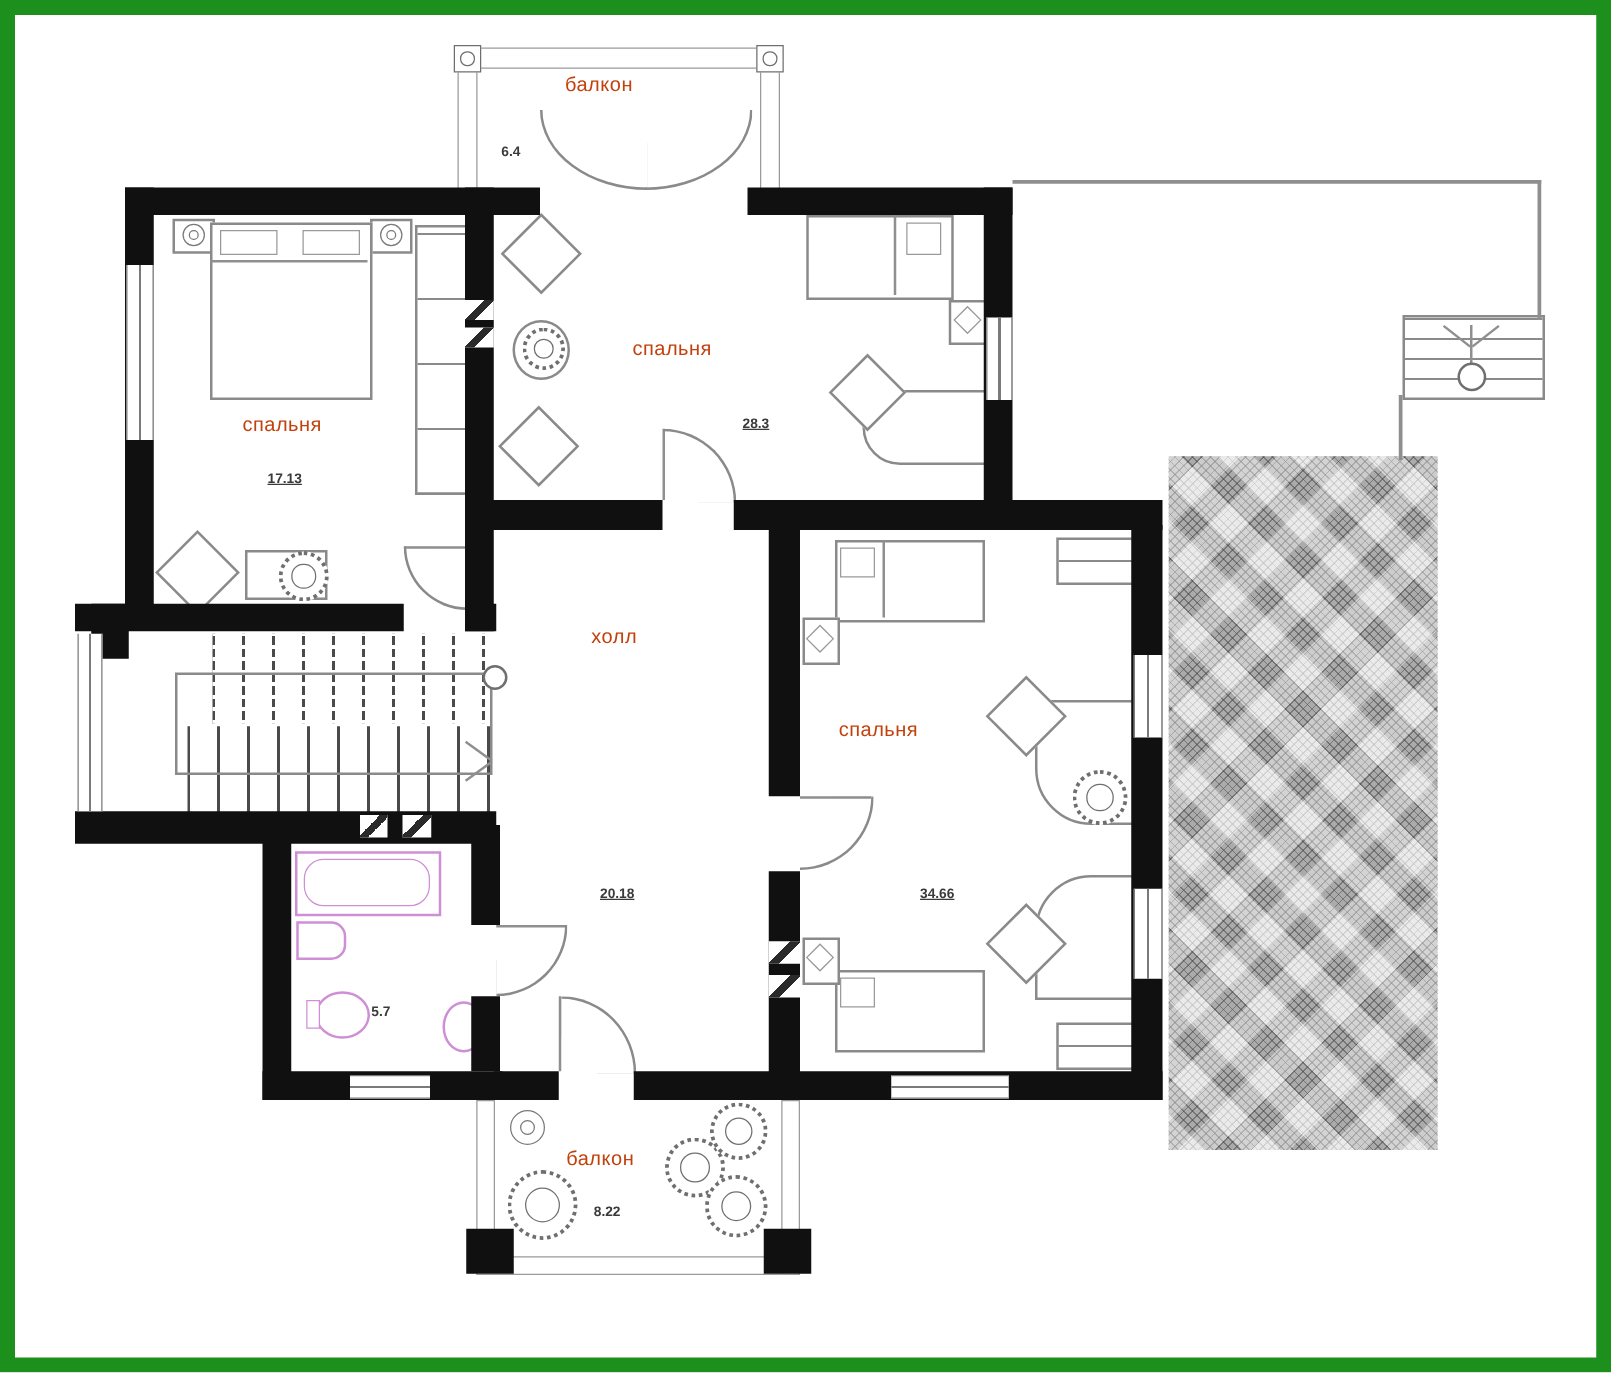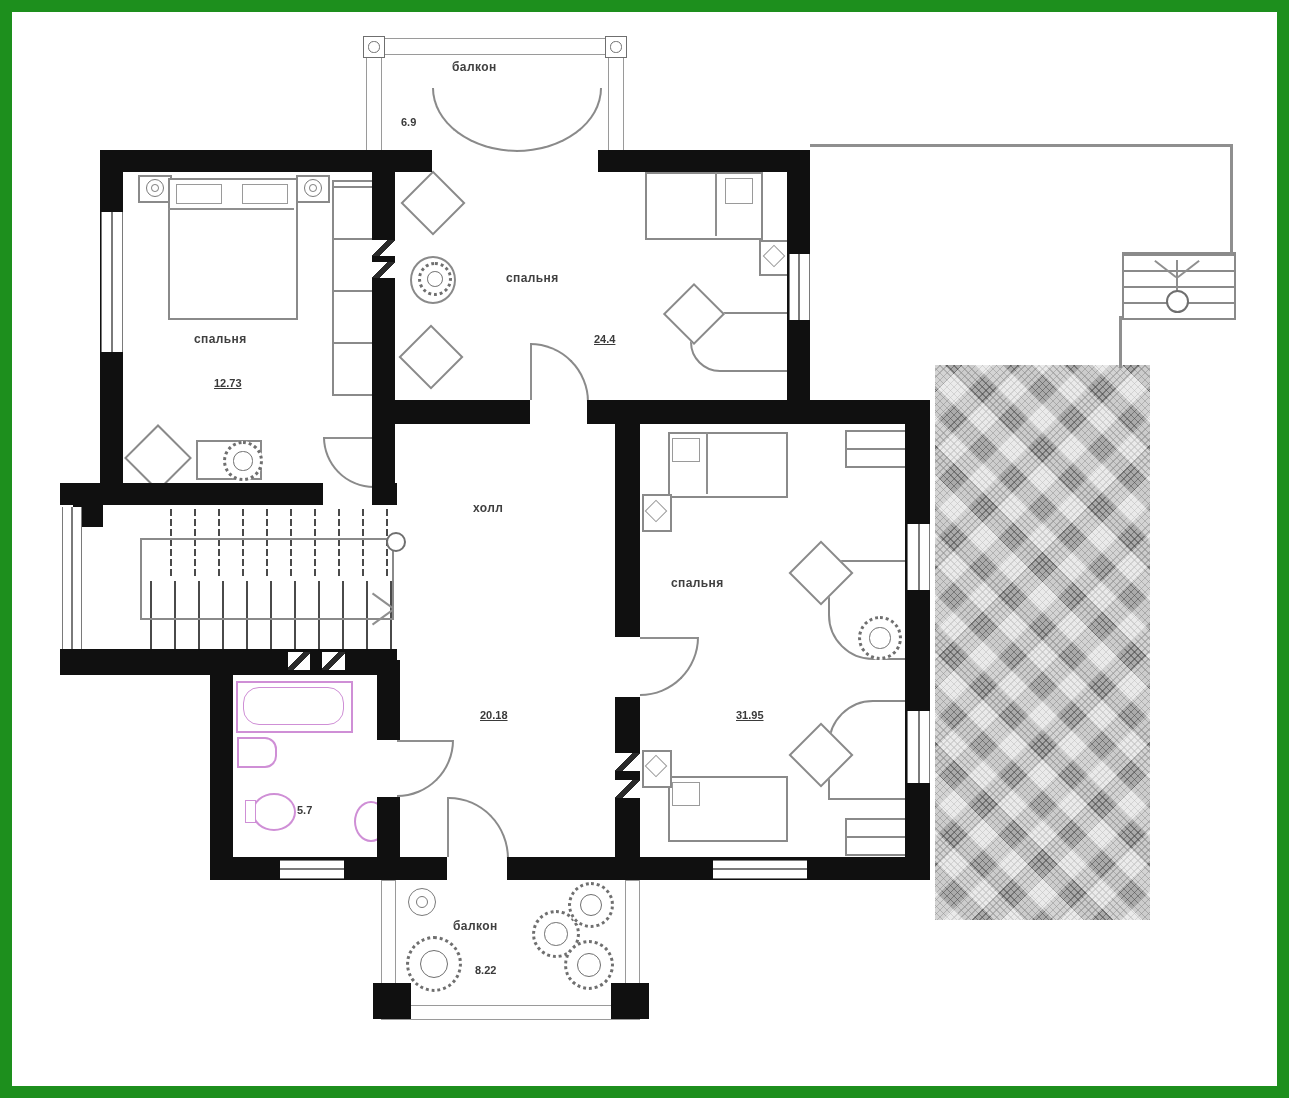--- a/index.html
+++ b/index.html
@@ -50,21 +50,21 @@
   .terrace{position:absolute;z-index:2;background-color:#c9c9c9;
     background-image:
       repeating-linear-gradient(45deg,rgba(255,255,255,.38) 0 21px,rgba(0,0,0,.08) 21px 42px),
       repeating-linear-gradient(-45deg,rgba(255,255,255,.38) 0 21px,rgba(0,0,0,.08) 21px 42px),
       repeating-linear-gradient(45deg,rgba(80,80,80,.5) 0 1px,transparent 1px 5px),
       repeating-linear-gradient(-45deg,rgba(80,80,80,.5) 0 1px,transparent 1px 5px);}
   
   .px{position:absolute;border:2px solid #cf8fd6;background:#fff;z-index:8;}
   .px1{position:absolute;border:1.5px solid #cf8fd6;background:#fff;z-index:9;}
   
-  .lbl{position:absolute;color:#404040;font-size:12px;font-weight:bold;letter-spacing:.4px;z-index:30;white-space:nowrap;}
+  .lbl{position:absolute;color:#c2410c;font-size:16px;font-weight:normal;letter-spacing:.4px;z-index:30;white-space:nowrap;}
   .area{position:absolute;color:#3a3a3a;font-size:11px;font-weight:bold;z-index:30;white-space:nowrap;}
   .u{text-decoration:underline;}
 </style>
 </head>
 <body>
 
 <div class="canvas">
 
   <div class="w" style="left:100px;top:150px;width:332px;height:22px"></div>
   <div class="w" style="left:598px;top:150px;width:212px;height:22px"></div>
@@ -197,33 +197,33 @@
   <div class="ln" style="left:397px;top:740px;width:55px;height:2px"></div>
   <div class="arc" style="left:397px;top:740px;width:55px;height:55px;border-right:2px solid #8a8a8a;border-bottom:2px solid #8a8a8a;border-bottom-right-radius:100% 100%"></div>
 
   <div class="ln" style="left:447px;top:797px;width:2px;height:60px"></div>
   <div class="arc" style="left:449px;top:797px;width:58px;height:60px;border-top:2px solid #8a8a8a;border-right:2px solid #8a8a8a;border-top-right-radius:100% 100%"></div>
 
   <div class="ln" style="left:640px;top:637px;width:57px;height:2px"></div>
   <div class="arc" style="left:640px;top:637px;width:57px;height:57px;border-right:2px solid #8a8a8a;border-bottom:2px solid #8a8a8a;border-bottom-right-radius:100% 100%"></div>
 
   <div class="lbl" style="left:452px;top:60px">балкон</div>
-  <div class="area" style="left:401px;top:116px">6.9</div>
+  <div class="area" style="left:401px;top:116px">6.4</div>
 
   <div class="lbl" style="left:194px;top:332px">спальня</div>
-  <div class="area u" style="left:214px;top:377px">12.73</div>
+  <div class="area u" style="left:214px;top:377px">17.13</div>
 
   <div class="lbl" style="left:506px;top:271px">спальня</div>
-  <div class="area u" style="left:594px;top:333px">24.4</div>
+  <div class="area u" style="left:594px;top:333px">28.3</div>
 
   <div class="lbl" style="left:473px;top:501px">холл</div>
   <div class="area u" style="left:480px;top:709px">20.18</div>
 
   <div class="lbl" style="left:671px;top:576px">спальня</div>
-  <div class="area u" style="left:736px;top:709px">31.95</div>
+  <div class="area u" style="left:736px;top:709px">34.66</div>
 
   <div class="area" style="left:297px;top:804px">5.7</div>
 
   <div class="lbl" style="left:453px;top:919px">балкон</div>
   <div class="area" style="left:475px;top:964px">8.22</div>
 
   <div class="frame"></div>
 </div>
 
 </body></html>

